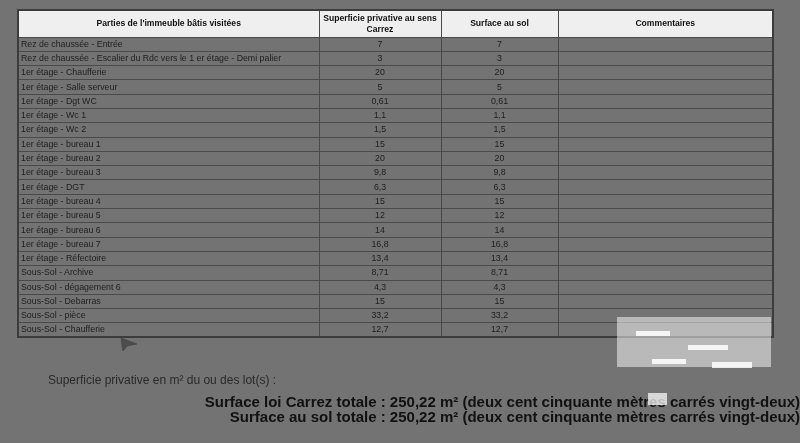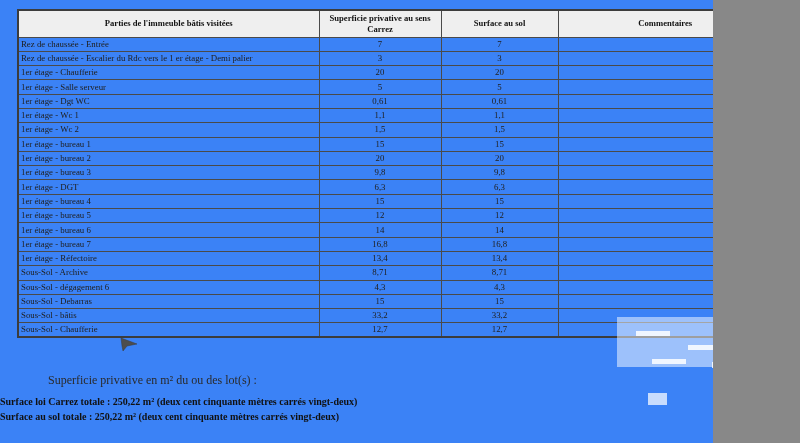--- a/index.html
+++ b/index.html
@@ -1,23 +1,23 @@
 <!DOCTYPE html>
 <html><head>
 <meta charset="utf-8">
 <style>
   html, body { margin: 0; padding: 0; }
   body { background: #888; }
   .page {
     position: relative;
-    width: 713px;
+    width: 800px;
     height: 443px;
-    background: #3b82f6;
+    background: #737373;
     overflow: hidden;
-    font-family: Liberation Serif, serif;
+    font-family: Liberation Sans, sans-serif;
     color: #1b1b1b;
   }
 
   
   table.surfaces {
     position: absolute;
     left: 17px;
     top: 9px;
     width: 755px;
     border-collapse: collapse;
@@ -57,23 +57,23 @@
     left: 48px;
     top: 373px;
     font-size: 12px;
     color: #2a2a2a;
   }
   .totals {
     position: absolute;
     left: 0;
     top: 395px;
     width: 800px;
-    text-align: left;
+    text-align: right;
     font-weight: bold;
-    font-size: 10px;
+    font-size: 15px;
     line-height: 14.5px;
     color: #111;
   }
 
   
   .fade-blob { position: absolute; pointer-events: none; }
   .fade-a { left: 617px; top: 317px; width: 154px; height: 50px;
             background: rgba(255,255,255,0.50); }
   .fade-a1 { left: 636px; top: 331px; width: 34px; height: 5px; background: rgba(255,255,255,0.85); }
   .fade-a2 { left: 688px; top: 345px; width: 40px; height: 5px; background: rgba(255,255,255,0.85); }
@@ -221,21 +221,21 @@
           <td class="c-num">4,3</td>
           <td class="c-num"></td>
         </tr>
         <tr>
           <td class="c-label">Sous-Sol - Debarras</td>
           <td class="c-num">15</td>
           <td class="c-num">15</td>
           <td class="c-num"></td>
         </tr>
         <tr>
-          <td class="c-label">Sous-Sol - bâtis</td>
+          <td class="c-label">Sous-Sol - pièce</td>
           <td class="c-num">33,2</td>
           <td class="c-num">33,2</td>
           <td class="c-num"></td>
         </tr>
         <tr>
           <td class="c-label">Sous-Sol - Chaufferie</td>
           <td class="c-num">12,7</td>
           <td class="c-num">12,7</td>
           <td class="c-num"></td>
         </tr>

